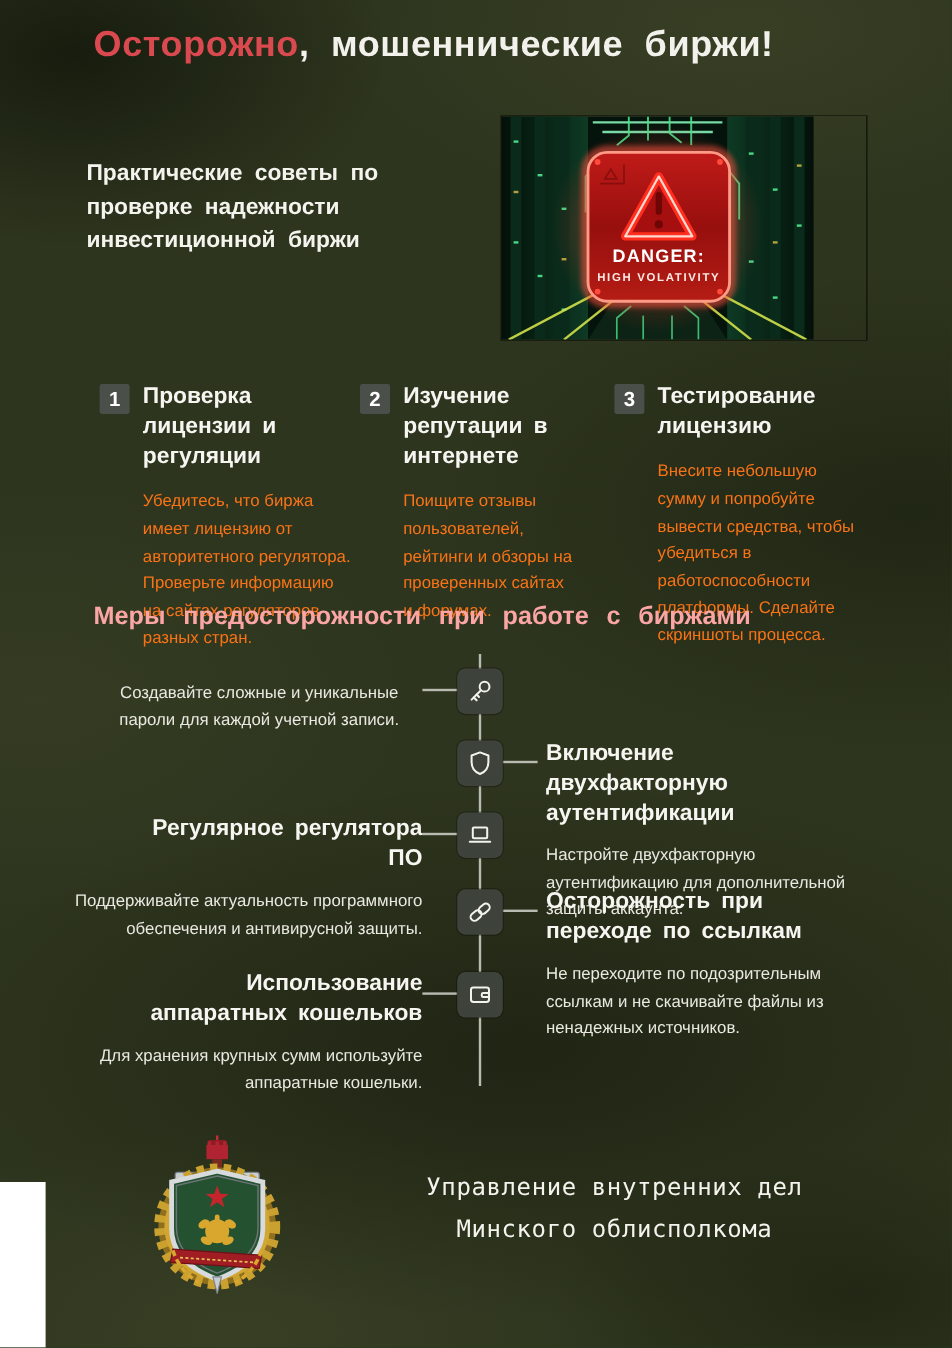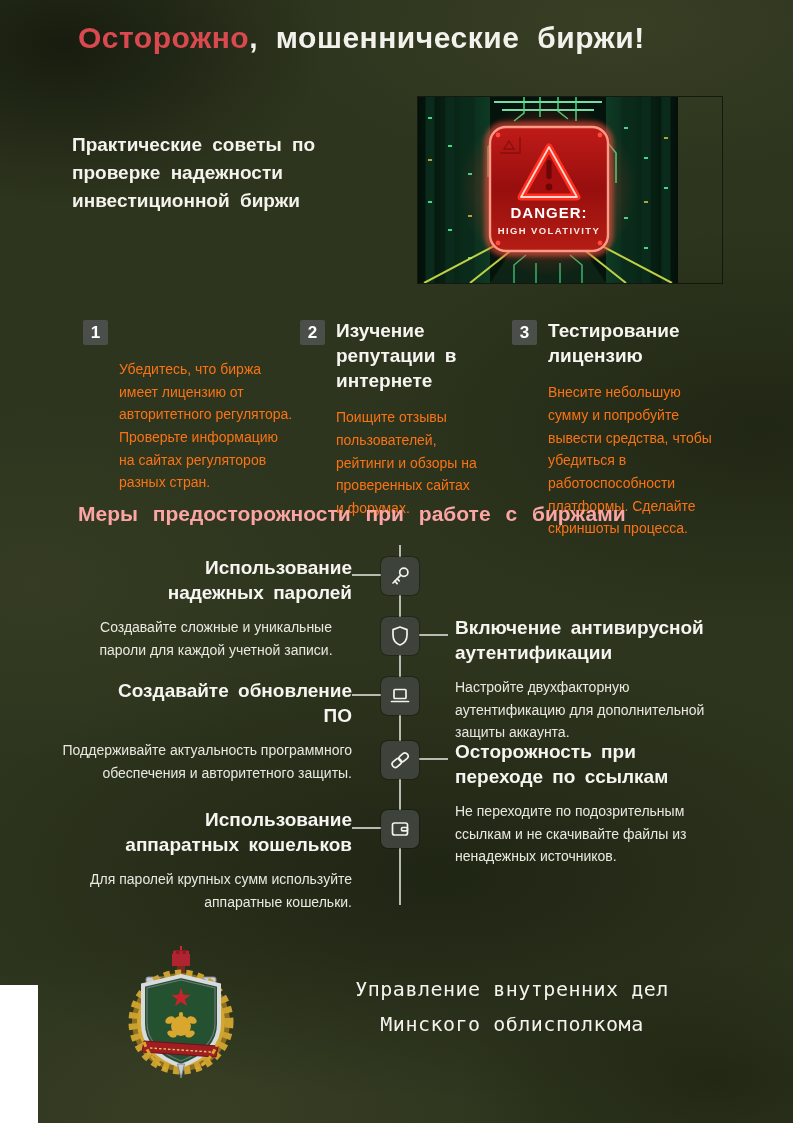--- a/index.html
+++ b/index.html
@@ -179,20 +179,21 @@
       </g>
       <text x="131" y="121" text-anchor="middle" font-family="Liberation Sans, sans-serif" font-weight="bold" font-size="15" fill="#ffffff" letter-spacing="1">DANGER:</text>
       <text x="131" y="137" text-anchor="middle" font-family="Liberation Sans, sans-serif" font-weight="bold" font-size="9.5" fill="#ffe9e4" letter-spacing="1.4">HIGH VOLATIVITY</text>
     </g>
   </svg>
 </div>
 
 <div class="abs tip tip1">
   <div class="head">
     <div class="badge">1</div>
+    <h3>Проверка лицензии и регуляции</h3>
   </div>
   <p>Убедитесь, что биржа имеет лицензию от авторитетного регулятора. Проверьте информацию на сайтах регуляторов разных стран.</p>
 </div>
 <div class="abs tip tip2">
   <div class="head">
     <div class="badge">2</div>
     <h3>Изучение репутации в интернете</h3>
   </div>
   <p>Поищите отзывы пользователей, рейтинги и обзоры на проверенных сайтах и форумах.</p>
 </div>
@@ -243,38 +244,37 @@
     </svg>
   </div>
   <div class="node" style="top:265px;">
     <svg width="24" height="24" viewBox="0 0 24 24">
       <rect x="4.5" y="6" width="15" height="12" rx="2"></rect>
         <rect x="13.5" y="10.5" width="6" height="3.4" rx="1.2"></rect>
     </svg>
   </div>
 
   <div class="titem t-left mwA" style="top:10px;">
-    <h3>Использование надежных паролей</h3>
     <p>Создавайте сложные и уникальные пароли для каждой учетной записи.</p>
   </div>
   <div class="titem t-right mwD" style="top:70px;">
-    <h3>Включение антивирусной аутентификации</h3>
+    <h3>Включение двухфакторную аутентификации</h3>
     <p>Настройте двухфакторную аутентификацию для дополнительной защиты аккаунта.</p>
   </div>
   <div class="titem t-left mwB" style="top:133px;">
-    <h3>Создавайте обновление ПО</h3>
-    <p>Поддерживайте актуальность программного обеспечения и авторитетного защиты.</p>
+    <h3>Регулярное регулятора ПО</h3>
+    <p>Поддерживайте актуальность программного обеспечения и антивирусной защиты.</p>
   </div>
   <div class="titem t-right mwE" style="top:194px;">
     <h3>Осторожность при переходе по ссылкам</h3>
     <p>Не переходите по подозрительным ссылкам и не скачивайте файлы из ненадежных источников.</p>
   </div>
   <div class="titem t-left mwC" style="top:262px;">
     <h3>Использование аппаратных кошельков</h3>
-    <p>Для паролей крупных сумм используйте аппаратные кошельки.</p>
+    <p>Для хранения крупных сумм используйте аппаратные кошельки.</p>
   </div>
 </div>
 
 <div class="abs emblem">
   <svg width="130" height="134" viewBox="0 0 130 134">
 
     <g>
       <line x1="65" y1="0" x2="65" y2="6" stroke="#c62c34" stroke-width="2"></line>
       <rect x="58" y="4" width="14" height="4" fill="#8f1b22"></rect>
       <rect x="56" y="8" width="18" height="12" fill="#b02330"></rect>

